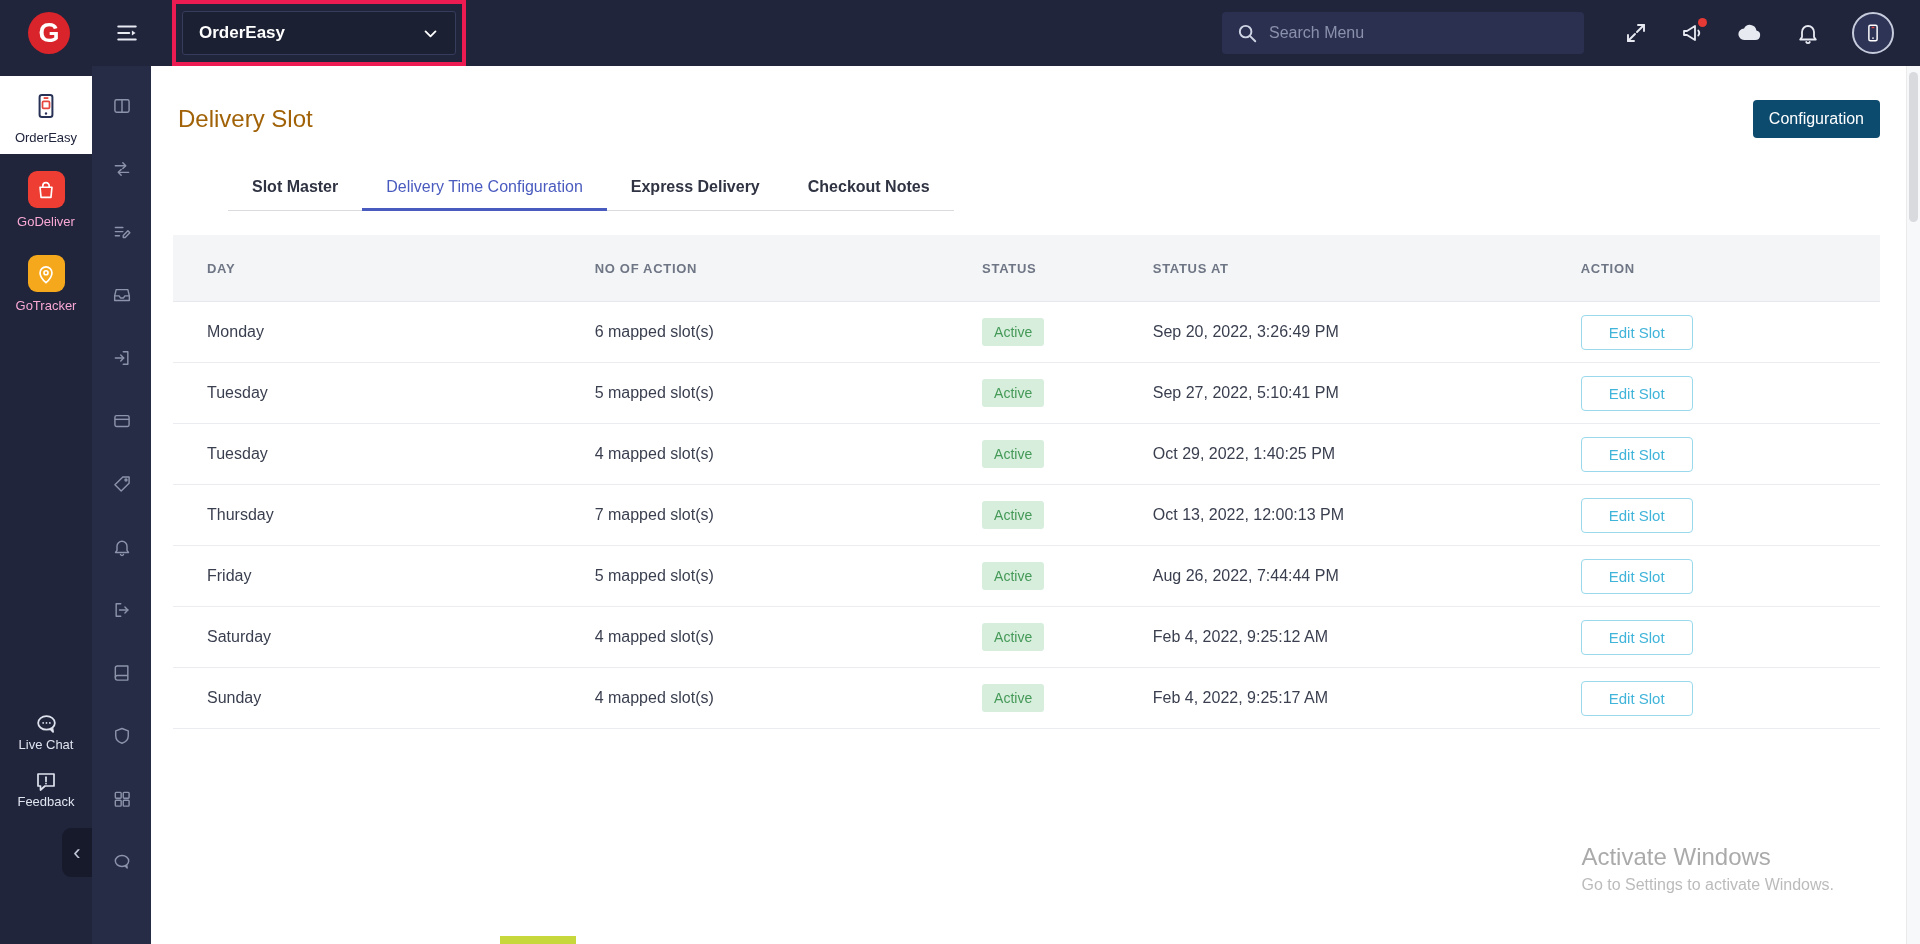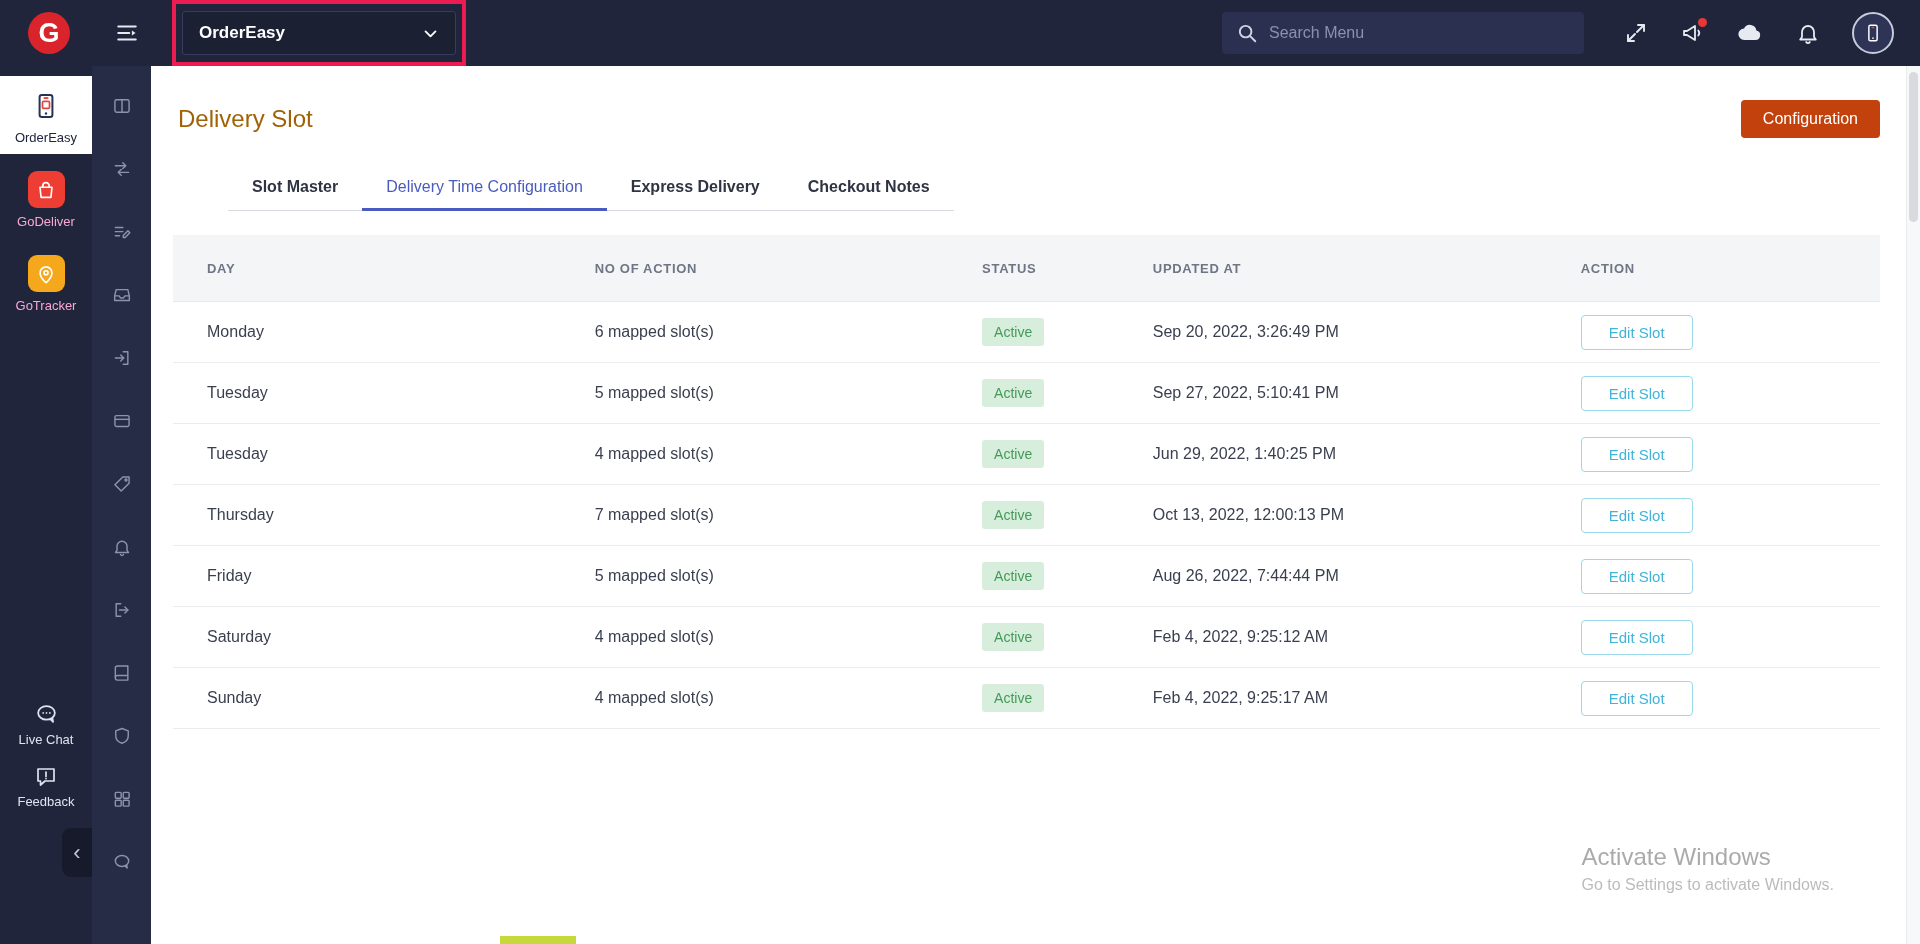--- a/index.html
+++ b/index.html
@@ -29,33 +29,33 @@
 
   
   .rail1 { width:92px; background:#20253c; display:flex; flex-direction:column; align-items:stretch; position:relative; padding-top:10px; }
   .app-item { width:100%; padding:11px 0 9px; display:flex; flex-direction:column; align-items:center; gap:6px;
               color:#f9a8d4; font-size:13px; cursor:pointer; margin-bottom:6px; }
   .app-item.active { background:#fff; color:#20253c; }
   .tile { width:37px; height:37px; border-radius:9px; display:flex; align-items:center; justify-content:center; }
   .tile.red { background:#ee3d33; }
   .tile.amber { background:#f6a81c; }
   .rail-bottom { margin-top:auto; padding-bottom:135px; display:flex; flex-direction:column; gap:18px; }
-  .mini-item { display:flex; flex-direction:column; align-items:center; gap:5px; color:#dfe3ee; font-size:13px; cursor:pointer; }
+  .mini-item { display:flex; flex-direction:column; align-items:center; color:#dfe3ee; font-size:13px; cursor:pointer; }
   .collapse-tab { position:absolute; right:0; bottom:67px; width:30px; height:49px; background:#161a2b; border-radius:9px 0 0 9px;
                   display:flex; align-items:center; justify-content:center; color:#c3c8d8; font-size:22px; cursor:pointer; }
 
   
   .rail2 { width:59px; background:#272c46; display:flex; flex-direction:column; align-items:center; padding-top:8px; }
   .rail-icon { height:63px; width:100%; display:flex; align-items:center; justify-content:center; cursor:pointer; }
 
   
   .content { flex:1; background:#fff; position:relative; padding:0 40px 0 22px; }
   .page-header { display:flex; align-items:center; justify-content:space-between; padding-top:34px; }
   .page-title { font-size:24px; color:#a16207; font-weight:500; margin-left:5px; }
-  .config-btn { background:#c2410c; color:#fff; border:none; border-radius:4px; font-size:16px; padding:10px 22px;
+  .config-btn { background:#0c4a6e; color:#fff; border:none; border-radius:4px; font-size:16px; padding:10px 16px;
                 font-family:"Liberation Sans", sans-serif; cursor:pointer; }
 
   .tabs { margin-top:40px; margin-left:55px; display:flex; border-bottom:1px solid #d9dbe0; width:fit-content; }
   .tab { padding:0 24px 14px; font-weight:bold; font-size:16px; color:#2f3342; cursor:pointer; position:relative; white-space:nowrap; }
   .tab.active { color:#4a5bbf; font-weight:500; }
   .tab.active::after { content:""; position:absolute; left:0; right:0; bottom:-1px; height:3px; background:#4a5bbf; }
 
   .table { margin-top:24px; }
   .thead { display:flex; align-items:center; background:#f4f5f7; height:67px; border-bottom:1px solid #e6e8ec;justify-content:space-between; }
   .th { font-size:13px; font-weight:bold; color:#6e7584; letter-spacing:0.7px; }
@@ -328,21 +328,21 @@
       <div class="tab active">Delivery Time Configuration</div>
       <div class="tab">Express Delivery</div>
       <div class="tab">Checkout Notes</div>
     </div>
 
     <div class="table">
       <div class="thead">
         <div class="th col-day">DAY</div>
         <div class="th col-slots">NO OF ACTION</div>
         <div class="th col-status">STATUS</div>
-        <div class="th col-updated">UPDATED AT</div>
+        <div class="th col-updated">STATUS AT</div>
         <div class="th col-action">ACTION</div>
       </div>
 
       <div class="tbody">
 
           <div class="trow">
             <div class="cell col-day">Monday</div>
             <div class="cell col-slots">6 mapped slot(s)</div>
             <div class="cell col-status"><span class="badge">Active</span></div>
             <div class="cell col-updated">Sep 20, 2022, 3:26:49 PM</div>
@@ -354,21 +354,21 @@
             <div class="cell col-slots">5 mapped slot(s)</div>
             <div class="cell col-status"><span class="badge">Active</span></div>
             <div class="cell col-updated">Sep 27, 2022, 5:10:41 PM</div>
             <div class="cell col-action"><button class="edit-btn">Edit Slot</button></div>
           </div>
 
           <div class="trow">
             <div class="cell col-day">Tuesday</div>
             <div class="cell col-slots">4 mapped slot(s)</div>
             <div class="cell col-status"><span class="badge">Active</span></div>
-            <div class="cell col-updated">Jun 29, 2022, 1:40:25 PM</div>
+            <div class="cell col-updated">Oct 29, 2022, 1:40:25 PM</div>
             <div class="cell col-action"><button class="edit-btn">Edit Slot</button></div>
           </div>
 
           <div class="trow">
             <div class="cell col-day">Thursday</div>
             <div class="cell col-slots">7 mapped slot(s)</div>
             <div class="cell col-status"><span class="badge">Active</span></div>
             <div class="cell col-updated">Oct 13, 2022, 12:00:13 PM</div>
             <div class="cell col-action"><button class="edit-btn">Edit Slot</button></div>
           </div>

